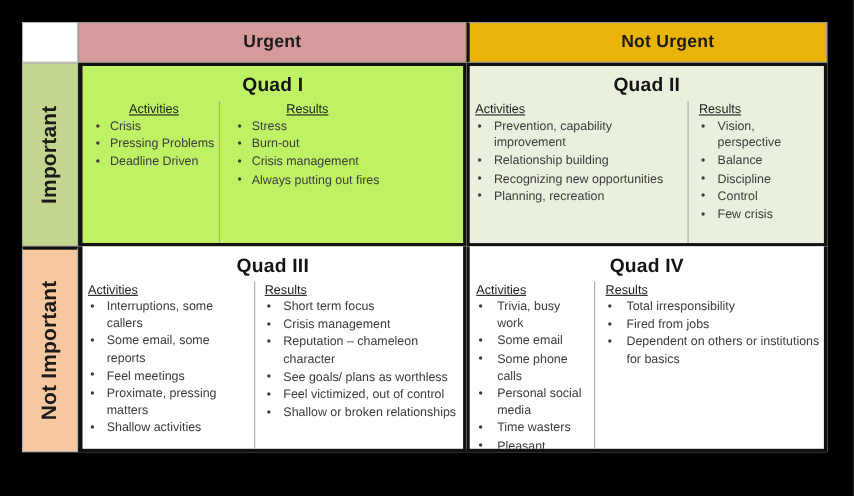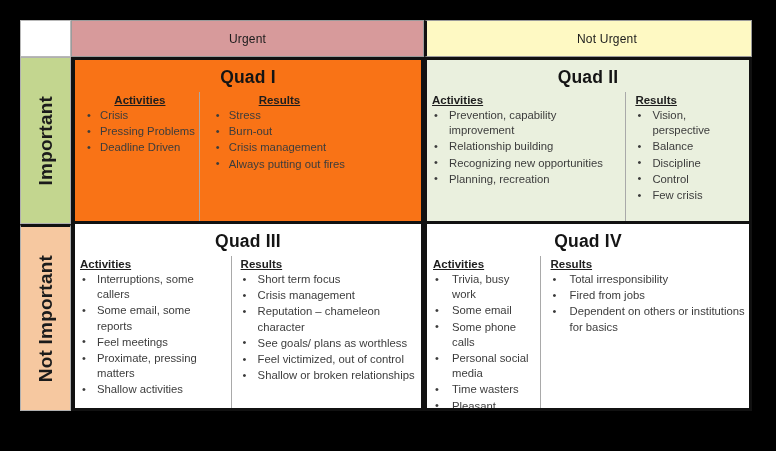--- a/index.html
+++ b/index.html
@@ -37,31 +37,31 @@
   .corner-cell {
     background: #ffffff;
     border: 1px solid #b8b8b8;
     box-sizing: border-box;
   }
   .col-header {
     display: flex;
     align-items: center;
     justify-content: center;
     box-sizing: border-box;
-    font-size: 12px;
-    font-weight: normal;
+    font-size: 16px;
+    font-weight: bold;
     color: #1b1b1b;
     letter-spacing: .2px;
   }
   .col-header.urgent {
     background: #d79a9b;
     border: 1px solid #9b9b9b;
   }
   .col-header.not-urgent {
-    background: #fef9c3;
+    background: #eab308;
     border: 1px solid #9b9b9b;
     border-left: 3px solid #111111;
     padding-left: 36px;
   }
 
   
   .row-label {
     display: flex;
     align-items: center;
     justify-content: center;
@@ -85,21 +85,21 @@
 
   
   .quad {
     box-sizing: border-box;
     border: 3px solid #111111;
     display: flex;
     flex-direction: column;
     overflow: hidden;
     position: relative;
   }
-  .quad.q1 { background: #f97316;  border-left-width: 4px; }
+  .quad.q1 { background: #bef264;  border-left-width: 4px; }
   .quad.q2 { background: #eaf0de;  border-left-width: 0; }
   .quad.q3 { background: #ffffff;  border-top-width: 0; border-left-width: 4px; }
   .quad.q4 { background: #ffffff;  border-top-width: 0; border-left-width: 0; align-items: center; }
   .quad.q2, .quad.q4 { border-left: 3px solid #111111; }
 
   .quad-title {
     text-align: center;
     font-size: 17.5px;
     font-weight: bold;
     color: #141414;
@@ -118,21 +118,21 @@
     padding: 2px 4px 4px 6px;
     min-width: 0;
   }
   .quad-col.right {
     border-left: 1px solid #a9a9a9;
     padding-left: 8px;
   }
 
   .col-title {
     font-size: 11.5px;
-    font-weight: bold;
+    font-weight: normal;
     color: #1d1d1d;
     text-decoration: underline;
     margin: 0 0 2px 0;
     display: block;
   }
   .col-title.centered { text-align: center; }
   .col-title.left     { text-align: left; }
 
   ul.items {
     list-style: none;

